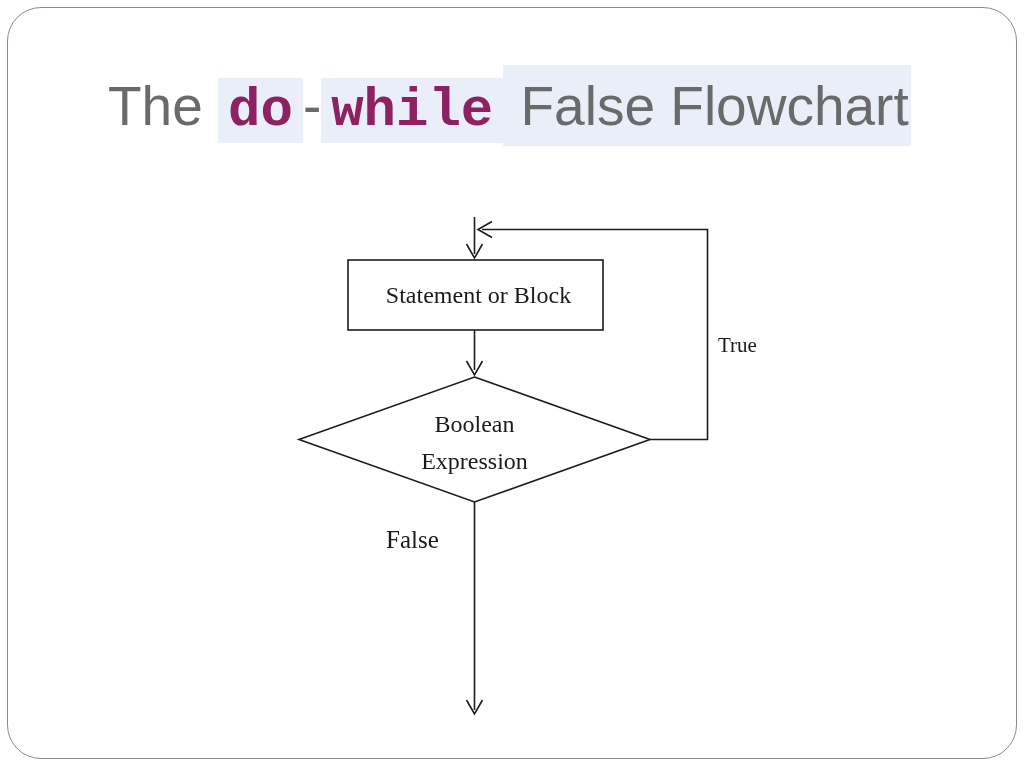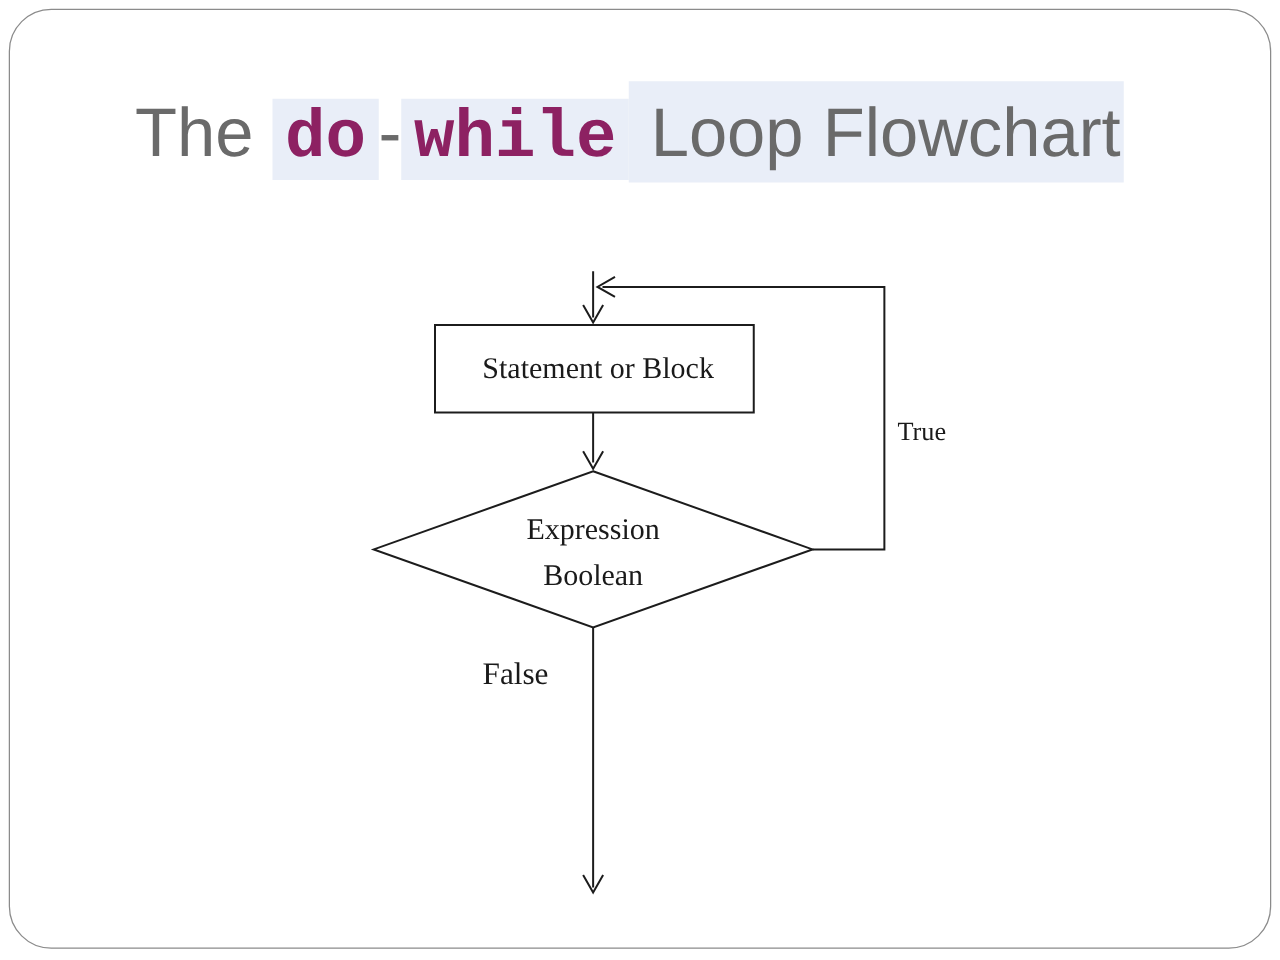--- a/index.html
+++ b/index.html
@@ -51,21 +51,21 @@
     font-size:24px;line-height:37px;
   }
   .true-label{left:718px;top:333px;font-size:21px;}
   .false-label{left:386px;top:526px;font-size:25px;}
 </style>
 </head>
 <body>
 
 <div class="slide-frame"></div>
 
-<h1 class="slide-title" style="margin:0;font-weight:normal;"><span>The </span><span class="kw hl">do</span><span>-</span><span class="kw hl">while</span><span class="hl-big"> Loop Flowchart</span></h1>
+<h1 class="slide-title" style="margin:0;font-weight:normal;"><span>The </span><span class="kw hl">do</span><span>-</span><span class="kw hl">while</span><span class="hl-big"> False Flowchart</span></h1>
 
 <svg class="flow-svg" viewBox="0 0 1024 768">
 
   <line x1="474.5" y1="217" x2="474.5" y2="254"></line>
   <polyline points="466.5,244 474.5,258 482.5,244"></polyline>
 
   <path d="M 650,439.5 H 707.5 V 229.5 H 482"></path>
   <polyline points="492,221.5 478,229.5 492,237.5"></polyline>
 
   <rect x="348" y="260" width="255" height="70"></rect>
@@ -75,18 +75,18 @@
 
   <polygon points="474.5,377 650,439.5 474.5,502 299,439.5"></polygon>
 
   <line x1="474.5" y1="502" x2="474.5" y2="710"></line>
   <polyline points="466.5,700 474.5,714 482.5,700"></polyline>
 </svg>
 
 <div class="flow-label process-label">Statement or Block</div>
 
 <div class="flow-label decision-label">
+  <div>Boolean</div>
   <div>Expression</div>
-  <div>Boolean</div>
 </div>
 
 <div class="flow-label true-label">True</div>
 <div class="flow-label false-label">False</div>
 
 </body></html>

